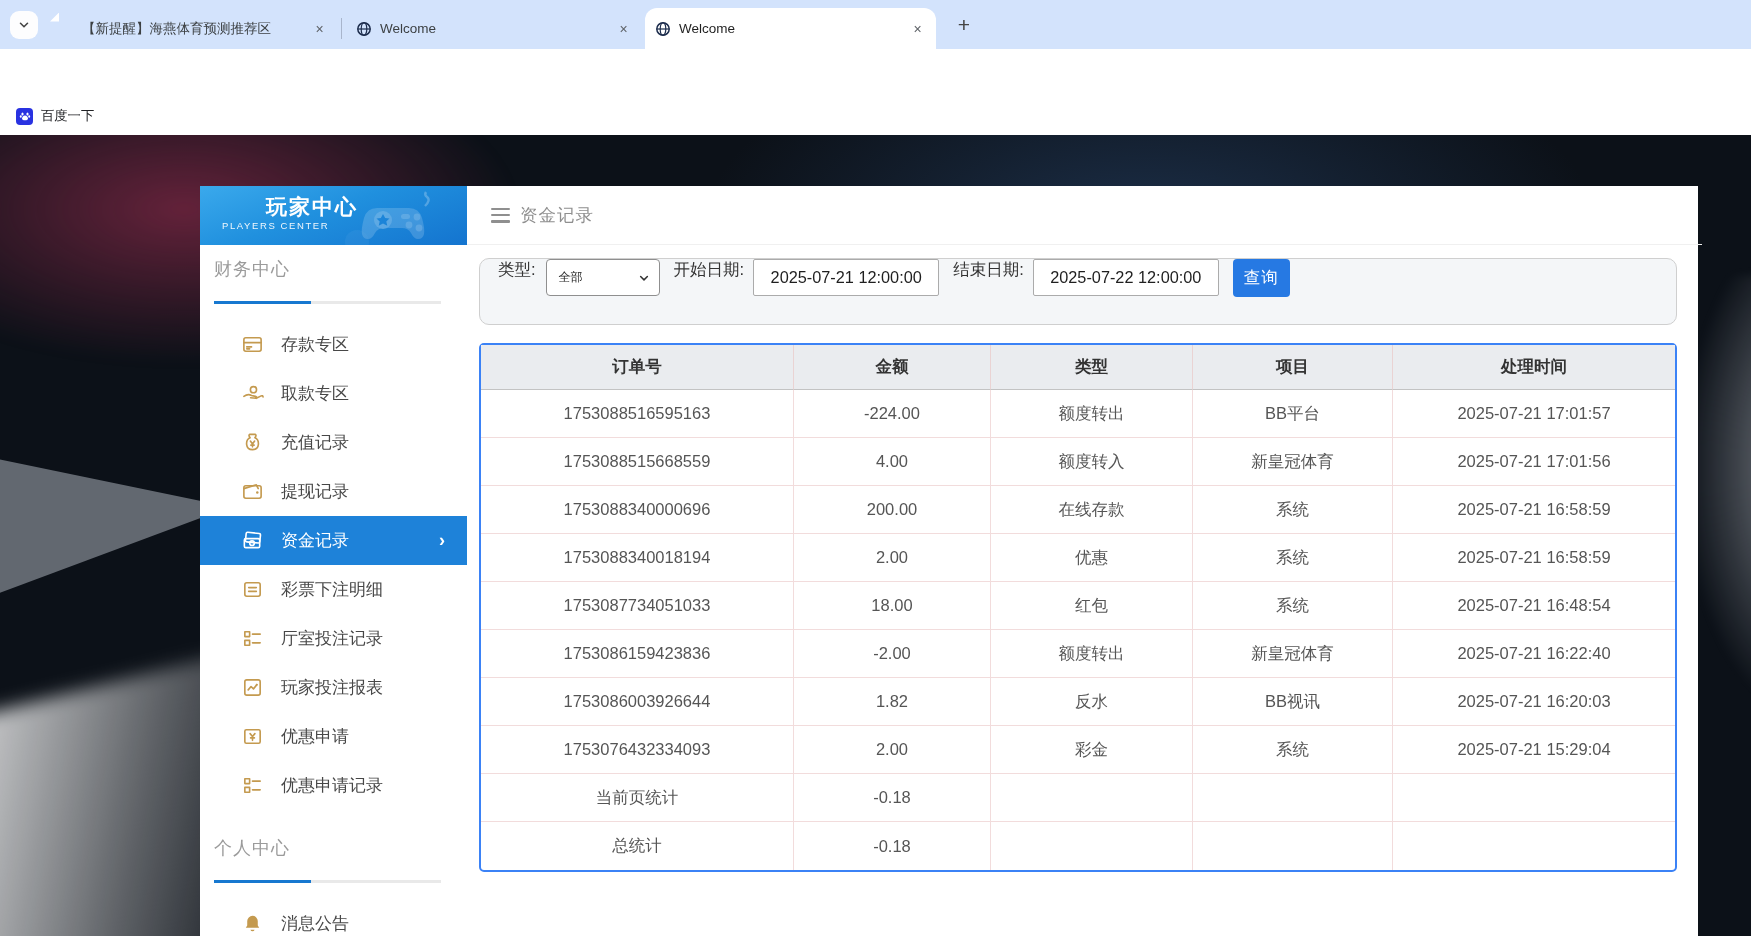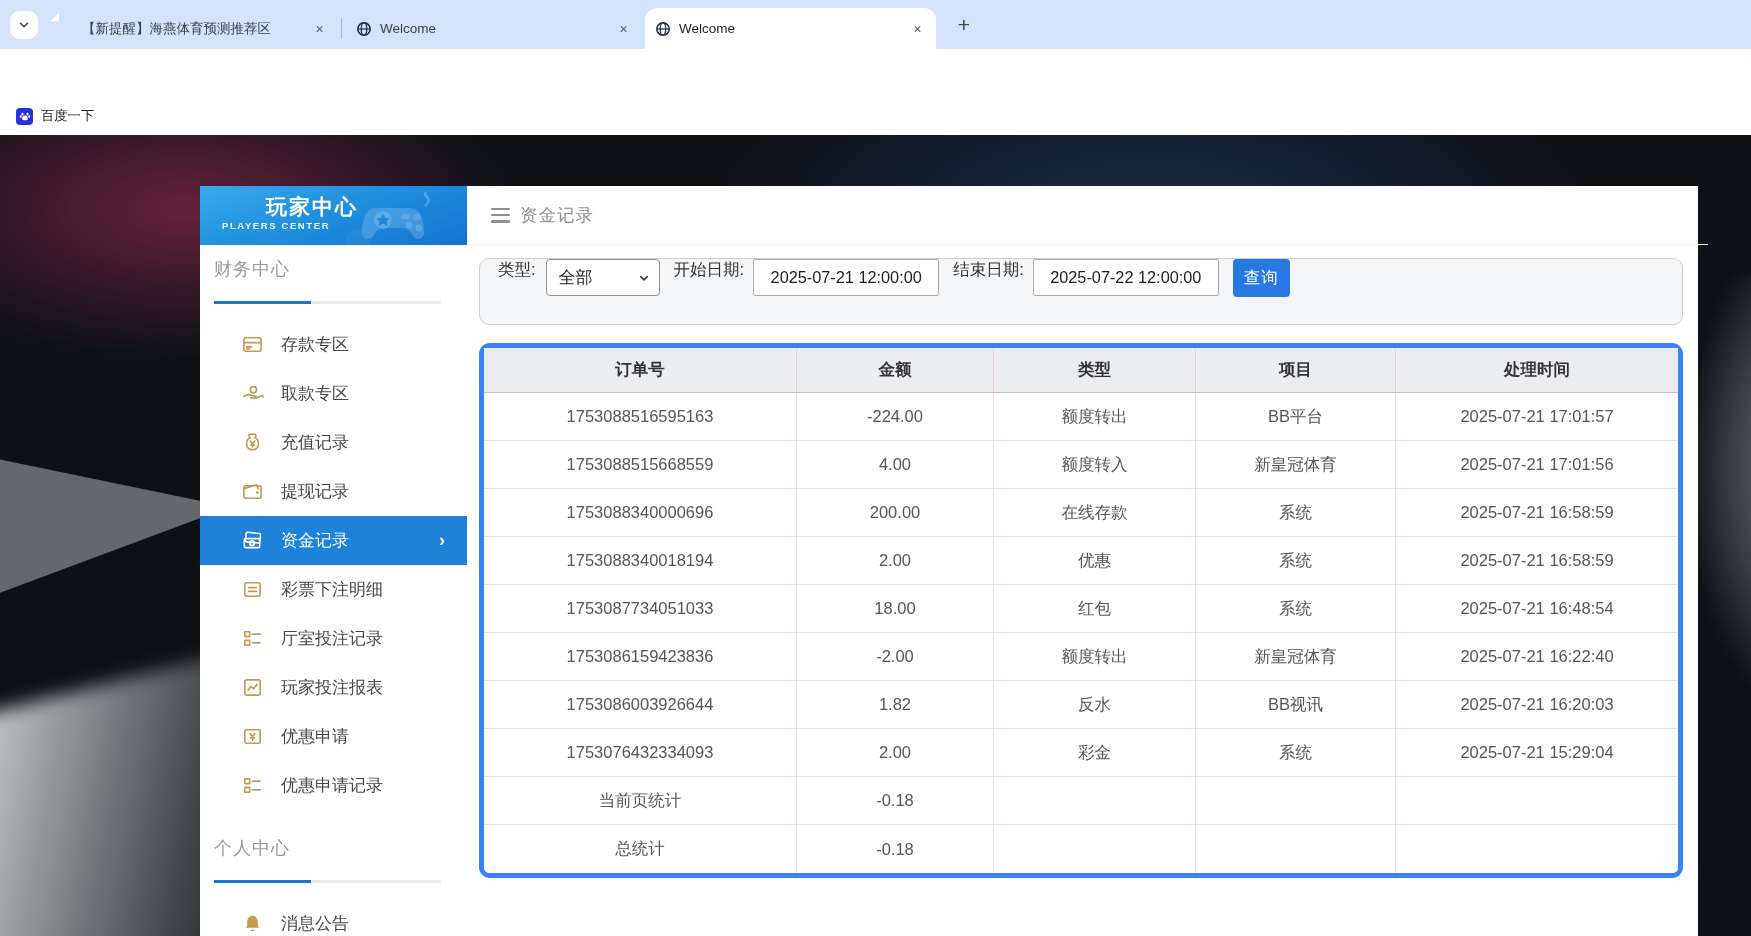--- a/index.html
+++ b/index.html
@@ -55,21 +55,21 @@
     background:radial-gradient(ellipse at 100% 45%, rgba(205,210,218,.6), rgba(12,17,24,0) 75%); filter:blur(4px); }
 
   
   .card { position:absolute; left:200px; top:51px; width:1498px; height:750px; background:#fff; display:flex; }
 
   
   .sidebar { width:267px; flex:0 0 267px; background:#fff; }
   .side-header { position:relative; height:59px; overflow:hidden;
     background:linear-gradient(160deg,#3aa9ec 0%,#2090de 45%,#1474cf 100%); padding:9px 0 0 22px; }
   .side-header .cn { color:#fff; font-size:21px; font-weight:bold; letter-spacing:2px; line-height:24px;margin-left:44px; }
-  .side-header .en { color:rgba(255,255,255,.92); font-size:9.5px; font-weight:bold; letter-spacing:1.6px; line-height:13px; }
+  .side-header .en { color:rgba(255,255,255,.92); font-size:9.5px; font-weight:normal; letter-spacing:1.6px; line-height:13px; }
   .side-header svg.gamepad { position:absolute; right:8px; top:4px; opacity:.30; }
   .side-section-title { margin:12px 26px 0 14px; font-size:18px; color:#9b9b9b; letter-spacing:1px;
     padding-bottom:20px; position:relative; }
   .side-rule { margin:0 26px 0 14px; height:3px; background:#e9e9e9; position:relative; }
   .side-rule::before { content:""; position:absolute; left:0; top:0; width:97px; height:3px; background:#1778d0; }
   .side-items { margin-top:16px; }
   .side-item { height:49px; display:flex; align-items:center; padding-left:40px; cursor:pointer;
     font-size:17px; color:#474747; position:relative; }
   .side-item .ico { width:24px; height:24px; margin-right:17px; display:flex; align-items:center; justify-content:center; }
   .side-item.active { background:#1e82d9; color:#fff; }
@@ -81,29 +81,29 @@
   .main-header { height:59px; border-bottom:1px solid #f0f0f0; display:flex; align-items:center; padding-left:24px; }
   .hamburger { width:19px; height:15px; display:flex; flex-direction:column; justify-content:space-between; margin-right:10px; }
   .hamburger span { display:block; height:2.5px; background:#8f8f8f; border-radius:1px; }
   .main-title { font-size:17.5px; color:#8f8f8f; letter-spacing:1px; }
 
   .filterbox { margin:13px 25px 0 12px; height:67px; background:#f4f6f8; border:1px solid #cfcfcf;
     border-radius:10px; display:flex; padding-left:18px; }
   .flabel { font-size:16.5px; color:#333; }
   .fselect { width:114px; height:37px; background:#fff; border:1px solid #8f8f8f; border-radius:4px;
     margin:0 14px 0 10px; display:flex; align-items:center; justify-content:space-between;
-    padding:0 9px 0 12px; font-size:17px; color:#1f1f1f; cursor:pointer; }
+    padding:0 9px 0 12px; font-size:12px; color:#1f1f1f; cursor:pointer; }
   .finput { width:186px; height:37px; background:#fff; border:1px solid #ababab; border-radius:2px;
     margin:0 14px 0 9px; font-size:16.3px; color:#1f1f1f; text-align:center;
     font-family:"Liberation Sans","DejaVu Sans",sans-serif; }
   .fbtn { width:57px; height:38px; background:#2679e3; color:#ffffff; border:none; border-radius:4px;
     font-size:16.5px; cursor:pointer; font-family:inherit; letter-spacing:1px; }
 
   table.records { margin:18px 25px 0 12px; width:1194px; border-collapse:separate; border-spacing:0;
-    border:5px solid #3b82f6; border-radius:11px; table-layout:fixed; }
+    border:2px solid #3b82f6; border-radius:5px; table-layout:fixed; }
   table.records th { height:45px; background:#eaecef; font-size:16.5px; font-weight:bold; color:#333;
     border-bottom:1px solid #c3c3c3; border-right:1px solid #ead3d3; text-align:center; }
   table.records th:last-child { border-right:none; }
   table.records td { height:48px; font-size:16.5px; color:#555; text-align:center; background:#fff;
     border-bottom:1px solid #f2dcdc; border-right:1px solid #f2dcdc; }
   table.records td:last-child { border-right:none; }
   table.records tr:last-child td { border-bottom:none; }
   table.records tr:last-child td:first-child { border-radius:0 0 0 5px; }
   table.records tr:last-child td:last-child { border-radius:0 0 5px 0; }
 </style>

